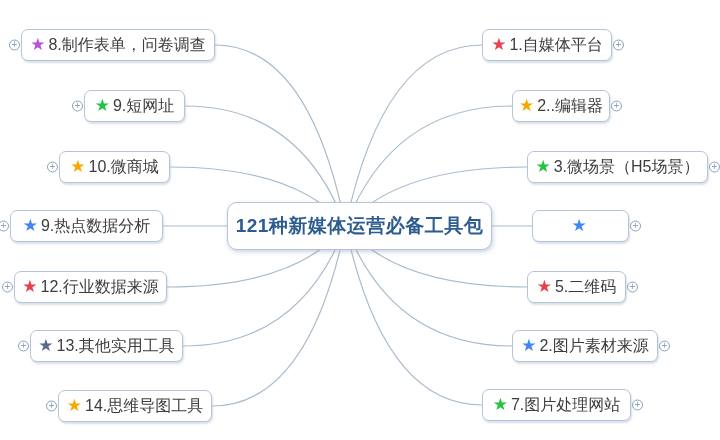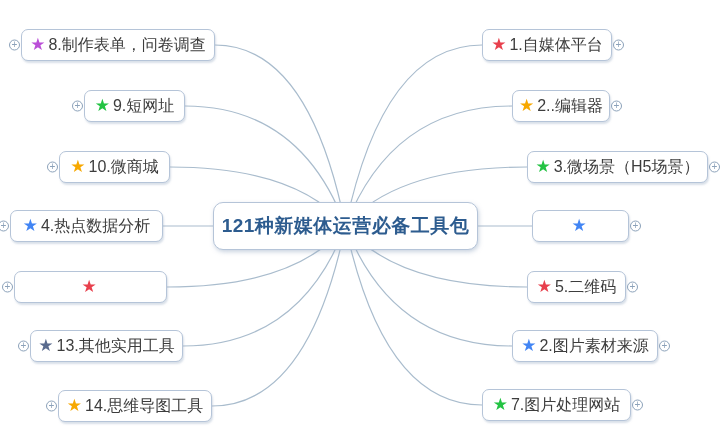--- a/index.html
+++ b/index.html
@@ -86,21 +86,21 @@
     <path d="M 345.5 226 Q 383.72 405 482 405"></path>
     <path d="M 345.5 226 Q 308.96 45 215 45"></path>
     <path d="M 345.5 226 Q 300.56 106 185 106"></path>
     <path d="M 345.5 226 Q 296.36 167 170 167"></path>
     <path d="M 345.5 226 L 163 226"></path>
     <path d="M 345.5 226 Q 295.52 287 167 287"></path>
     <path d="M 345.5 226 Q 300 346 183 346"></path>
     <path d="M 345.5 226 Q 308.12 406 212 406"></path>
   </svg>
 
-<div class="node central" style="left:213px;top:202px;width:265px;">
+<div class="node central" style="left:227px;top:202px;width:265px;">
   <span class="central-label">121种新媒体运营必备工具包</span>
 </div>
 
 <div class="node right" style="left:482px;top:29px;width:130px;">
   <span class="star" style="color: rgb(232, 64, 77);">★</span>
   <span class="label">1.自媒体平台</span>
   <span class="plus">+</span>
 </div>
 
 <div class="node right" style="left:512px;top:90px;width:98px;">
@@ -151,26 +151,27 @@
 </div>
 
 <div class="node left" style="left:59px;top:151px;width:111px;">
   <span class="star" style="color: rgb(247, 168, 0);">★</span>
   <span class="label">10.微商城</span>
   <span class="plus">+</span>
 </div>
 
 <div class="node left" style="left:10px;top:210px;width:153px;">
   <span class="star" style="color: rgb(66, 133, 244);">★</span>
-  <span class="label">4.热点数据分析</span>
+  <span class="label">9.热点数据分析</span>
   <span class="plus">+</span>
 </div>
 
 <div class="node left" style="left:14px;top:271px;width:153px;">
   <span class="star" style="color: rgb(232, 64, 77);">★</span>
+  <span class="label">12.行业数据来源</span>
   <span class="plus">+</span>
 </div>
 
 <div class="node left" style="left:30px;top:330px;width:153px;">
   <span class="star" style="color: rgb(90, 107, 142);">★</span>
   <span class="label">13.其他实用工具</span>
   <span class="plus">+</span>
 </div>
 
 <div class="node left" style="left:58px;top:390px;width:154px;">

